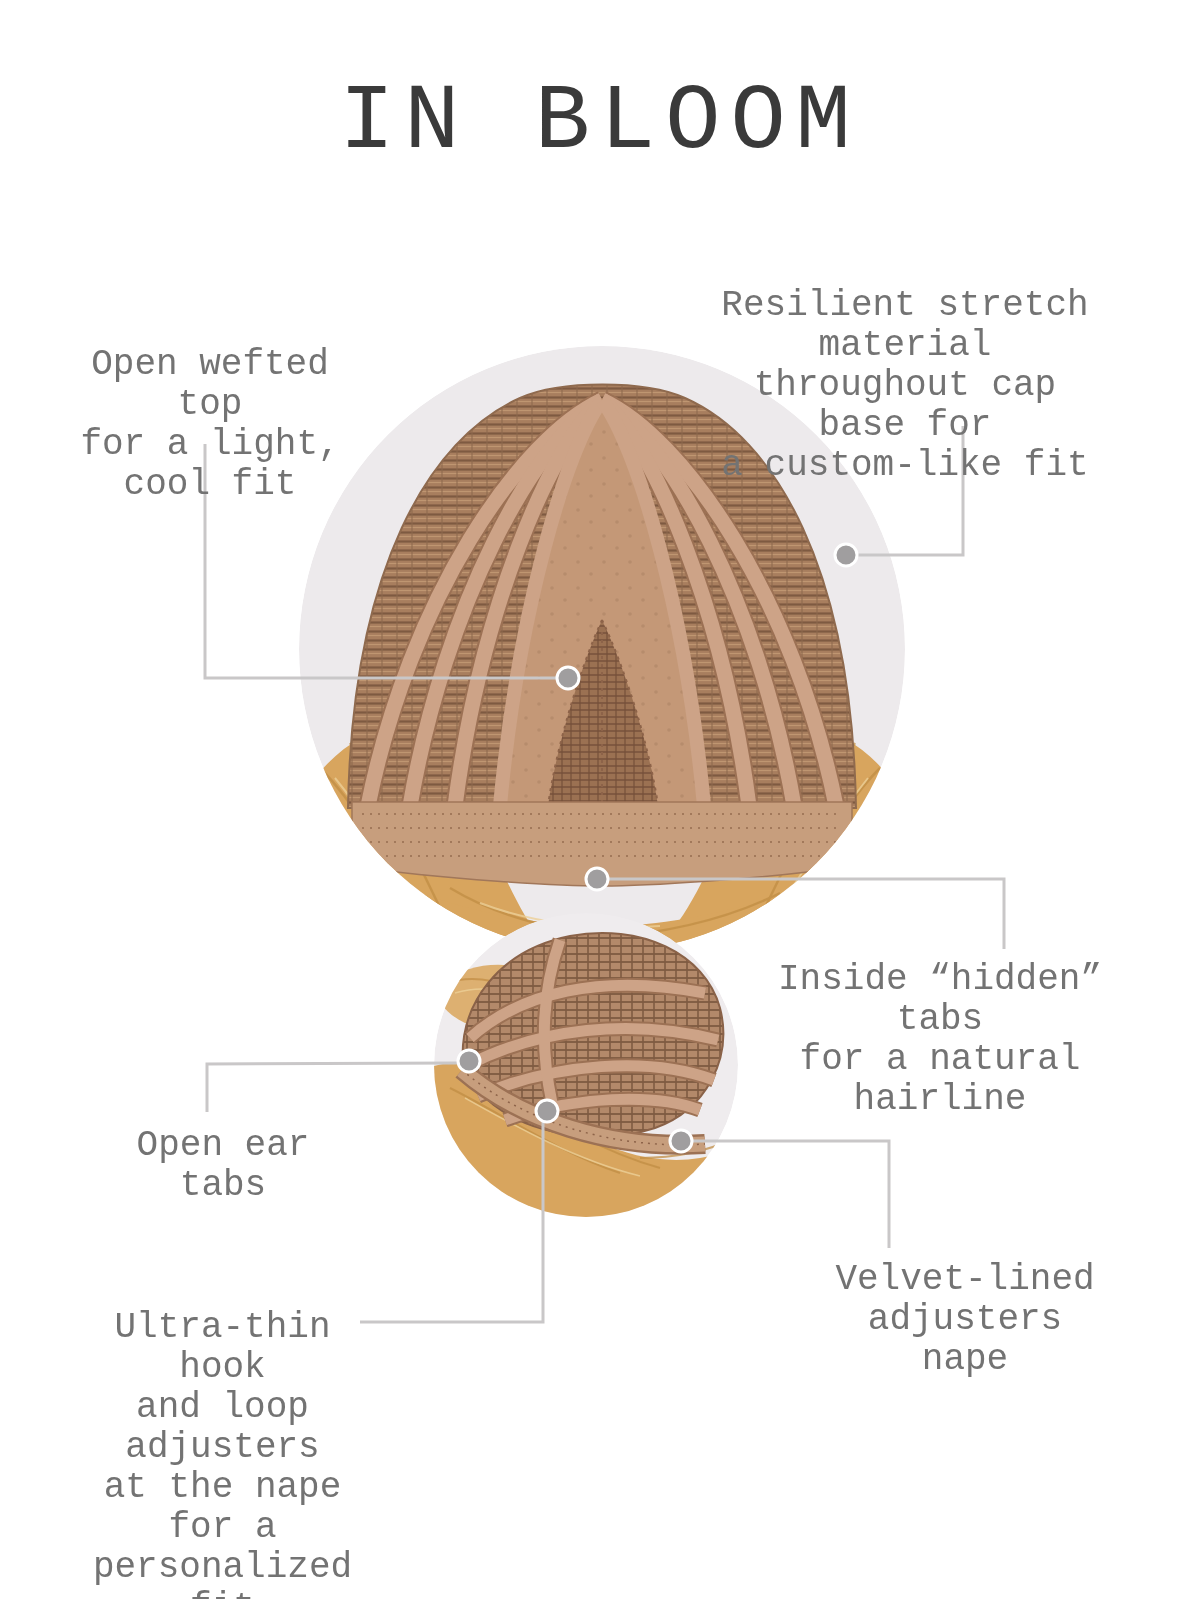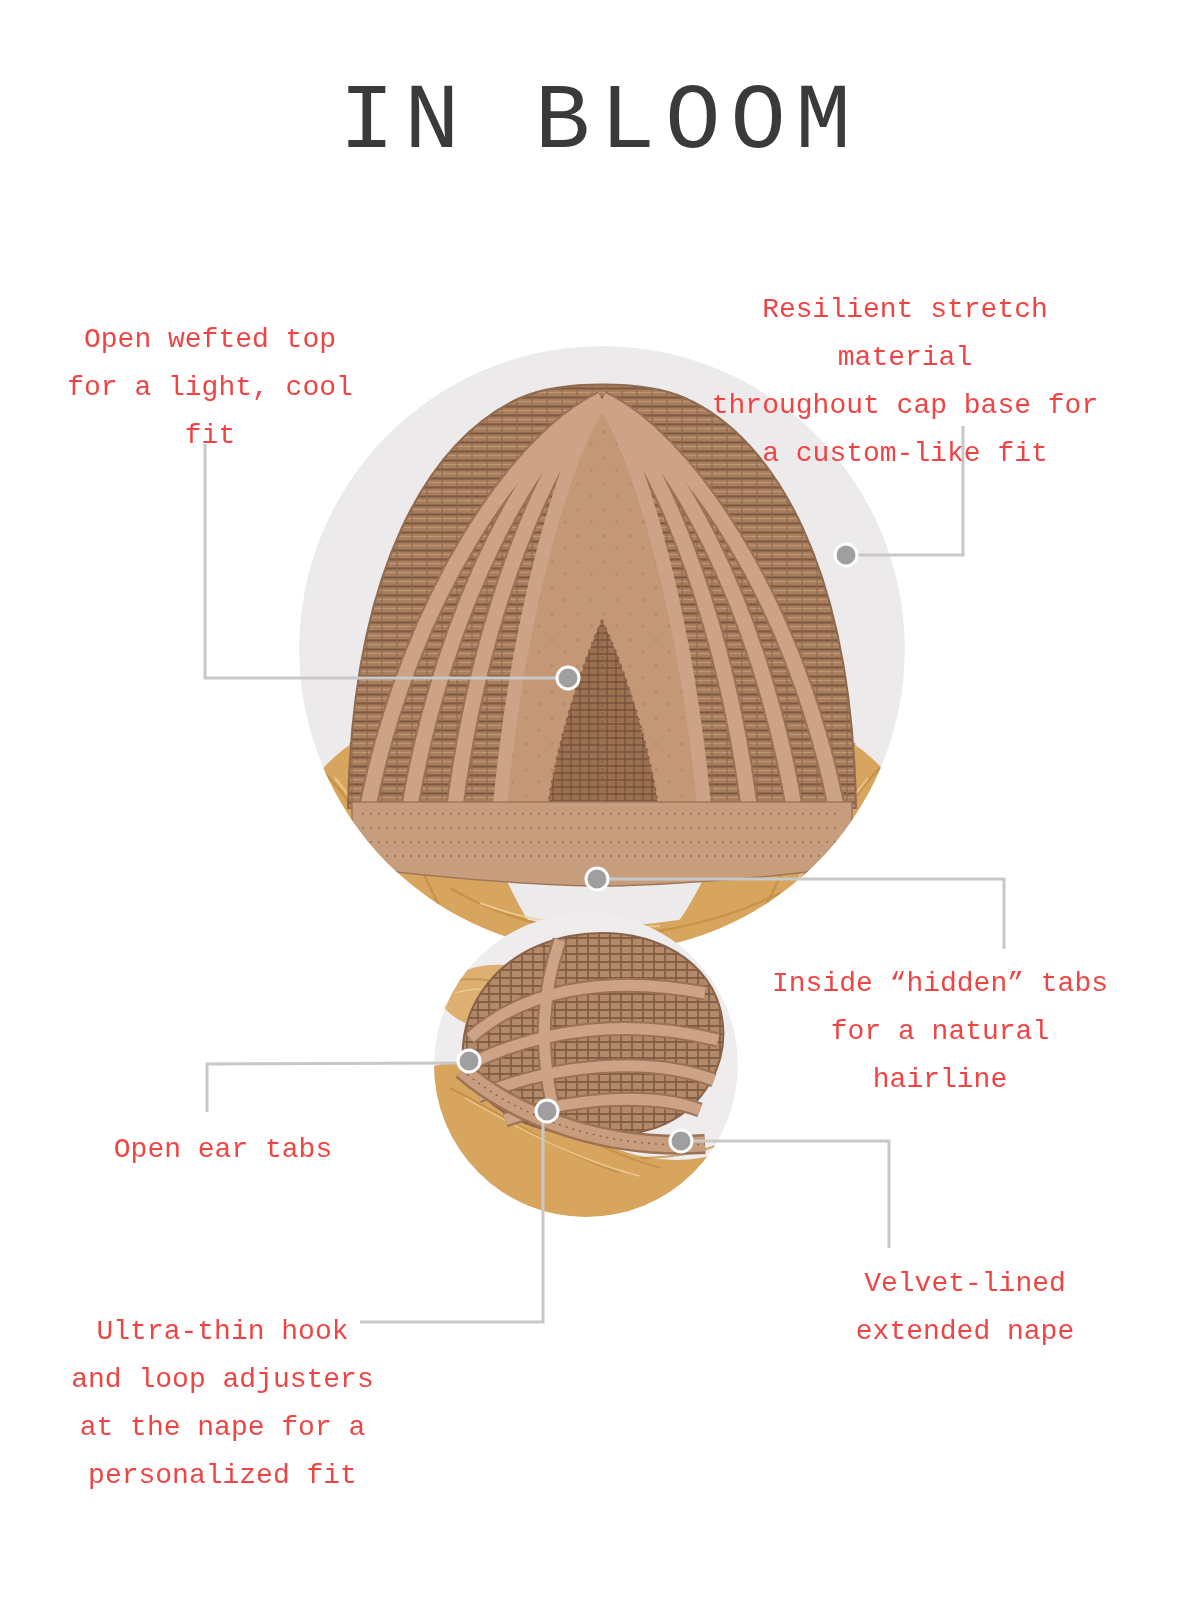--- a/index.html
+++ b/index.html
@@ -16,23 +16,23 @@
     position:absolute;
     top:62px; left:0; width:1200px;
     text-align:center;
     font-size:92px;
     font-weight:200;
     letter-spacing:10px;
     color:#3a3a3a;
   }
   .annotation{
     position:absolute;
-    font-size:28px;
-    line-height:48px;
-    color:#ef4444;
+    font-size:36px;
+    line-height:40px;
+    color:#737373;
     white-space:pre-line;
   }
   .ann-center{text-align:center;}
   #art{position:absolute; top:0; left:0;}
 </style>
 </head>
 <body>
 
 <div class="page">
 
@@ -196,33 +196,33 @@
       <circle cx="846" cy="547" r="11"></circle>
       <circle cx="597" cy="871" r="11"></circle>
       <circle cx="469" cy="1053" r="11"></circle>
       <circle cx="547" cy="1103" r="11"></circle>
       <circle cx="681" cy="1133" r="11"></circle>
     </g>
   </svg>
 
   <div class="title">IN BLOOM</div>
 
-  <div class="annotation ann-center" style="left:60px; top:308px; width:300px;">Open wefted top
+  <div class="annotation ann-center" style="left:60px; top:337px; width:300px;">Open wefted top
 for a light, cool fit</div>
 
   <div class="annotation ann-center" style="left:700px; top:278px; width:410px;">Resilient stretch material
 throughout cap base for
 a custom-like fit</div>
 
   <div class="annotation ann-center" style="left:765px; top:952px; width:350px;">Inside “hidden” tabs
 for a natural hairline</div>
 
   <div class="annotation ann-center" style="left:98px; top:1118px; width:250px;">Open ear tabs</div>
 
   <div class="annotation ann-center" style="left:70px; top:1300px; width:305px;">Ultra-thin hook
 and loop adjusters
 at the nape for a
 personalized fit</div>
 
   <div class="annotation ann-center" style="left:815px; top:1252px; width:300px;">Velvet-lined
-extended nape</div>
+adjusters nape</div>
 
 </div>
 
 </body></html>

